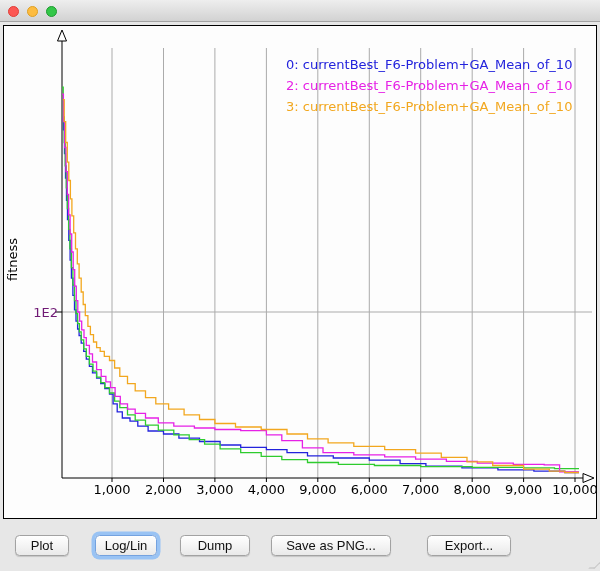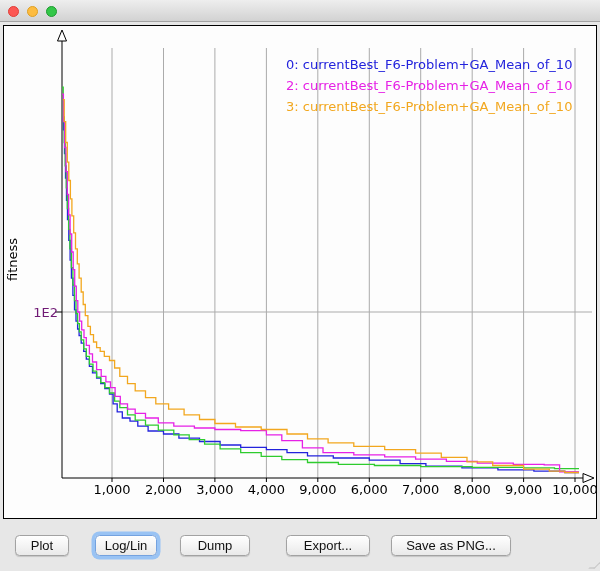--- a/index.html
+++ b/index.html
@@ -141,16 +141,16 @@
       <div class="xtick-label" style="left: 468.155px;">8,000</div>
       <div class="xtick-label" style="left: 519.6px;">9,000</div>
       <div class="xtick-label" style="left: 571.044px;">10,000</div>
     </div>
 </div>
 
 <div class="footer">
   <button class="btn btn-clear">Plot</button>
   <button class="btn btn-loglin">Log/Lin</button>
   <button class="btn btn-dump">Dump</button>
+  <button class="btn btn-save">Save as PNG...</button>
   <button class="btn btn-export">Export...</button>
-  <button class="btn btn-save">Save as PNG...</button>
 </div>
 <div class="resize-grip"></div>
 
 </body></html>

